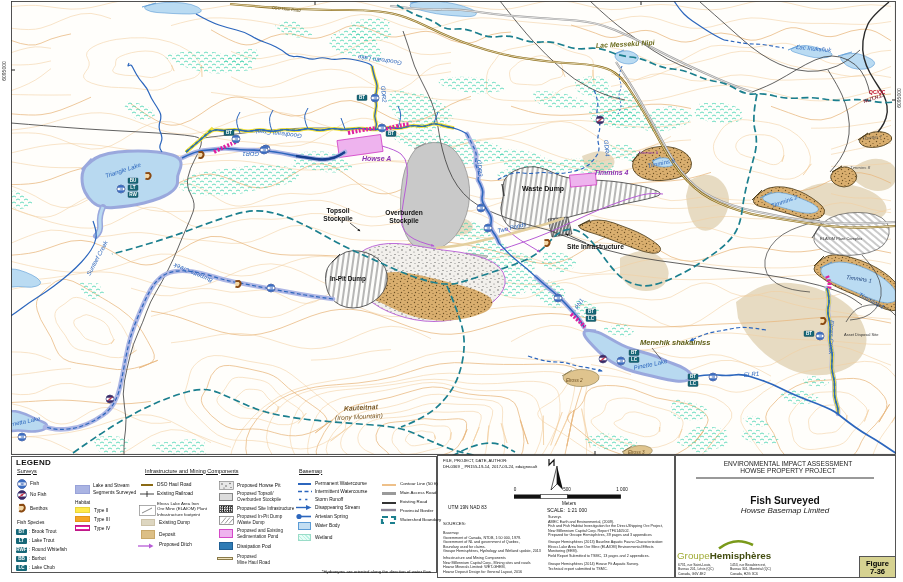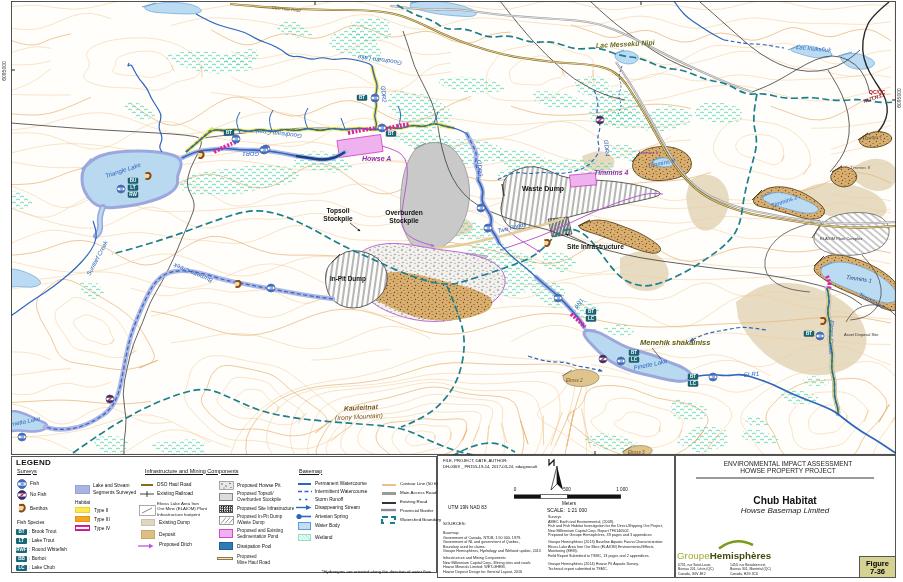--- a/index.html
+++ b/index.html
@@ -598,21 +598,21 @@
     <div style="position:absolute;left:6px;top:76px;font-size:3.7px;line-height:4.5px;color:#222;white-space:nowrap">Basemap<br>Government of Canada, NTDB, 1:50 000, 1979.<br>Government of NL and government of Quebec,<br>Boundary used for claims.<br>Groupe Hemisphères, Hydrology and Wetland update, 2013</div>
     <div style="position:absolute;left:6px;top:101px;font-size:3.7px;line-height:4.5px;color:#222;white-space:nowrap">Infrastructure and Mining Components<br>New Millennium Capital Corp., Mining sites and roads<br>Howse Minerals Limited: WET-GHEM,<br>Howse Deposit Design for General Layout, 2016</div>
     <div style="position:absolute;left:111px;top:60px;font-size:3.7px;line-height:4.5px;color:#222;white-space:nowrap">Surveys<br>AMEC Earth and Environmental, (2009).<br>Fish and Fish Habitat Investigation for the Direct-Shipping Ore Project,<br>New Millennium Capital Corp. Report TF6140502.<br>Prepared for Groupe Hemisphères, 39 pages and 3 appendices</div>
     <div style="position:absolute;left:111px;top:85px;font-size:3.7px;line-height:4.5px;color:#222;white-space:nowrap">Groupe Hemisphères (2013) Baseline Aquatic Fauna Characterization:<br>Elross Lake Area Iron Ore Mine (ELAIOM) Environmental Effects<br>Monitoring (EEM).<br>Field Report Submitted to TSMC, 13 pages and 2 appendices.</div>
     <div style="position:absolute;left:111px;top:107px;font-size:3.7px;line-height:4.5px;color:#222;white-space:nowrap">Groupe Hemisphères (2014) Howse Pit Aquatic Survey.<br>Technical report submitted to TSMC.</div>
   </div>
 <div style="position:absolute;left:675px;top:455px;width:221px;height:123px">
     <div style="position:absolute;left:113px;top:4.5px;font-size:6.6px;line-height:7.6px;font-weight:normal;font-style:normal;color:#222;white-space:nowrap;transform:translateX(-50%);">ENVIRONMENTAL IMPACT ASSESSMENT</div>
     <div style="position:absolute;left:113px;top:12px;font-size:6.6px;line-height:7.6px;font-weight:normal;font-style:normal;color:#222;white-space:nowrap;transform:translateX(-50%);">HOWSE PROPERTY PROJECT</div>
     <div style="position:absolute;left:21px;top:21.5px;width:178px;height:0.5px;background:#999;border:0.1px solid #999;"></div>
-    <div style="position:absolute;left:110px;top:39.5px;font-size:10.2px;line-height:11.2px;font-weight:bold;font-style:normal;color:#111;white-space:nowrap;transform:translateX(-50%);">Chub Habitat</div>
+    <div style="position:absolute;left:110px;top:39.5px;font-size:10.2px;line-height:11.2px;font-weight:bold;font-style:normal;color:#111;white-space:nowrap;transform:translateX(-50%);">Fish Surveyed</div>
     <div style="position:absolute;left:110px;top:50.5px;font-size:8px;line-height:9px;font-weight:normal;font-style:italic;color:#222;white-space:nowrap;transform:translateX(-50%);">Howse Basemap Limited</div>
     <svg style="position:absolute;left:2px;top:84px" width="110" height="22" viewBox="0 0 110 22">
       <path d="M42,9.5 Q58,-3 76,6" fill="none" stroke="#7a9a1a" stroke-width="2.6"></path>
       <text x="0" y="20" font-family="Liberation Sans,sans-serif" font-size="9.8" fill="#a0ab35">Groupe<tspan fill="#434d10" font-weight="bold">Hemisphères</tspan></text>
     </svg>
     <div style="position:absolute;left:3px;top:107.5px;font-size:3.4px;line-height:4.6px;color:#222;white-space:nowrap">6731, rue Saint-Louis,<br>Bureau 201, Lévis (QC)<br>Canada, G6V 4E2</div>
     <div style="position:absolute;left:55px;top:107.5px;font-size:3.4px;line-height:4.6px;color:#222;white-space:nowrap">1453, rue Beaubien est,<br>Bureau 301, Montréal (QC)<br>Canada, H2G 3C6</div>
     <div style="position:absolute;left:184px;top:101px;width:37px;height:22px;background:#d6d291;border:1px solid #555;text-align:center;font-weight:bold;font-size:7.5px;line-height:8.5px;padding-top:2.5px">Figure<br>7-36</div>
   </div>
 </body></html>

